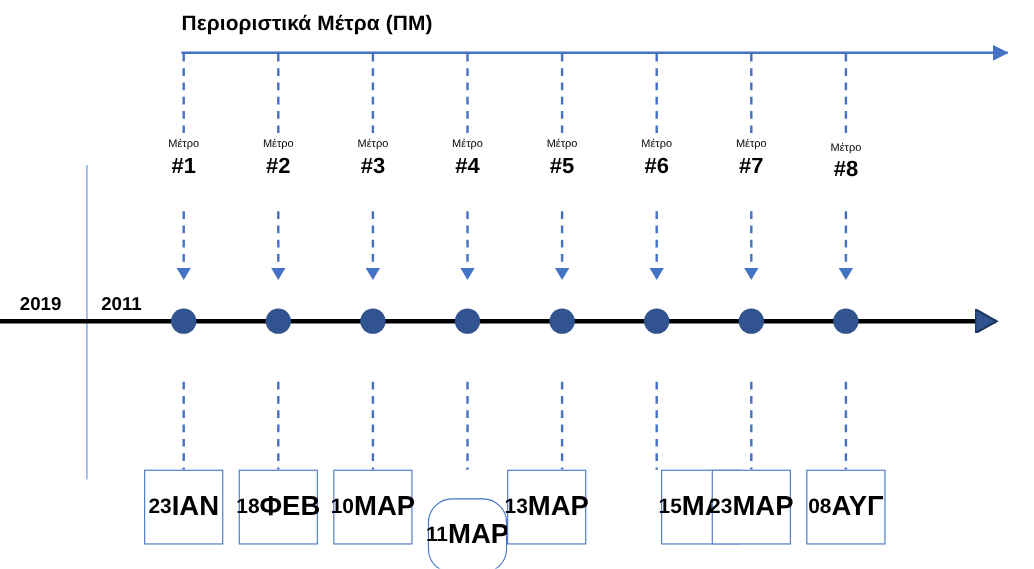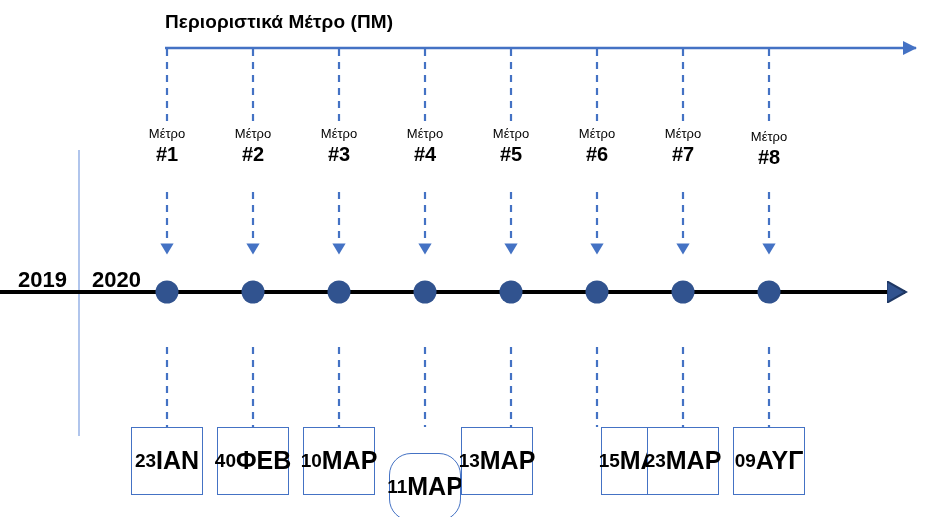--- a/index.html
+++ b/index.html
@@ -37,32 +37,32 @@
   }
   .measure-label {
     position: absolute;
     width: 110px;
     text-align: center;
     color: #000000;
     line-height: 1.18;
   }
   .measure-word {
     display: block;
-    font-size: 13px;
+    font-size: 10px;
     font-weight: normal;
   }
   .measure-num {
     display: block;
     font-size: 20px;
     font-weight: bold;
     margin-top: 2px;
   }
   .year-label {
     position: absolute;
-    font-size: 22px;
+    font-size: 17px;
     font-weight: bold;
     color: #000000;
     white-space: nowrap;
   }
   .date-box {
     position: absolute;
     width: 72px;
     height: 68px;
     box-sizing: border-box;
     border: 1.4px solid #4472C4;
@@ -145,25 +145,25 @@
         <circle cx="253" cy="292" r="11.5" fill="#31538F"></circle>
         <circle cx="339" cy="292" r="11.5" fill="#31538F"></circle>
         <circle cx="425" cy="292" r="11.5" fill="#31538F"></circle>
         <circle cx="511" cy="292" r="11.5" fill="#31538F"></circle>
         <circle cx="597" cy="292" r="11.5" fill="#31538F"></circle>
         <circle cx="683" cy="292" r="11.5" fill="#31538F"></circle>
         <circle cx="769" cy="292" r="11.5" fill="#31538F"></circle>
       </g>
   </svg>
 
-  <div class="title">Περιοριστικά Μέτρο (ΠΜ)</div>
+  <div class="title">Περιοριστικά Μέτρα (ΠΜ)</div>
 
   <div id="year-layer">
       <div class="year-label" style="left: 18px; top: 267px;">2019</div>
-      <div class="year-label" style="left: 92px; top: 267px;">2020</div>
+      <div class="year-label" style="left: 92px; top: 267px;">2011</div>
     </div>
   <div id="measure-layer">
       <div class="measure-label" style="left: 112px; top: 126px;">
         <span class="measure-word">Μέτρο</span>
         <span class="measure-num">#1</span>
       </div>
       <div class="measure-label" style="left: 198px; top: 126px;">
         <span class="measure-word">Μέτρο</span>
         <span class="measure-num">#2</span>
       </div>
@@ -191,21 +191,21 @@
         <span class="measure-word">Μέτρο</span>
         <span class="measure-num">#8</span>
       </div>
     </div>
   <div id="datebox-layer">
       <div class="date-box" style="left: 131px; top: 427px;">
         <div class="date-day">23</div>
         <div class="date-month">ΙΑΝ</div>
       </div>
       <div class="date-box" style="left: 217px; top: 427px;">
-        <div class="date-day">40</div>
+        <div class="date-day">18</div>
         <div class="date-month">ΦΕΒ</div>
       </div>
       <div class="date-box" style="left: 303px; top: 427px;">
         <div class="date-day">10</div>
         <div class="date-month">ΜΑΡ</div>
       </div>
       <div class="date-box" style="left: 389px; top: 453px; border-radius: 22px;">
         <div class="date-day">11</div>
         <div class="date-month">ΜΑΡ</div>
       </div>
@@ -215,18 +215,18 @@
       </div>
       <div class="date-box" style="left: 561px; top: 427px; margin-left: 40px;">
         <div class="date-day">15</div>
         <div class="date-month">ΜΑΡ</div>
       </div>
       <div class="date-box" style="left: 647px; top: 427px;">
         <div class="date-day">23</div>
         <div class="date-month">ΜΑΡ</div>
       </div>
       <div class="date-box" style="left: 733px; top: 427px;">
-        <div class="date-day">09</div>
+        <div class="date-day">08</div>
         <div class="date-month">ΑΥΓ</div>
       </div>
     </div>
 
 </div>
 
 </body></html>

